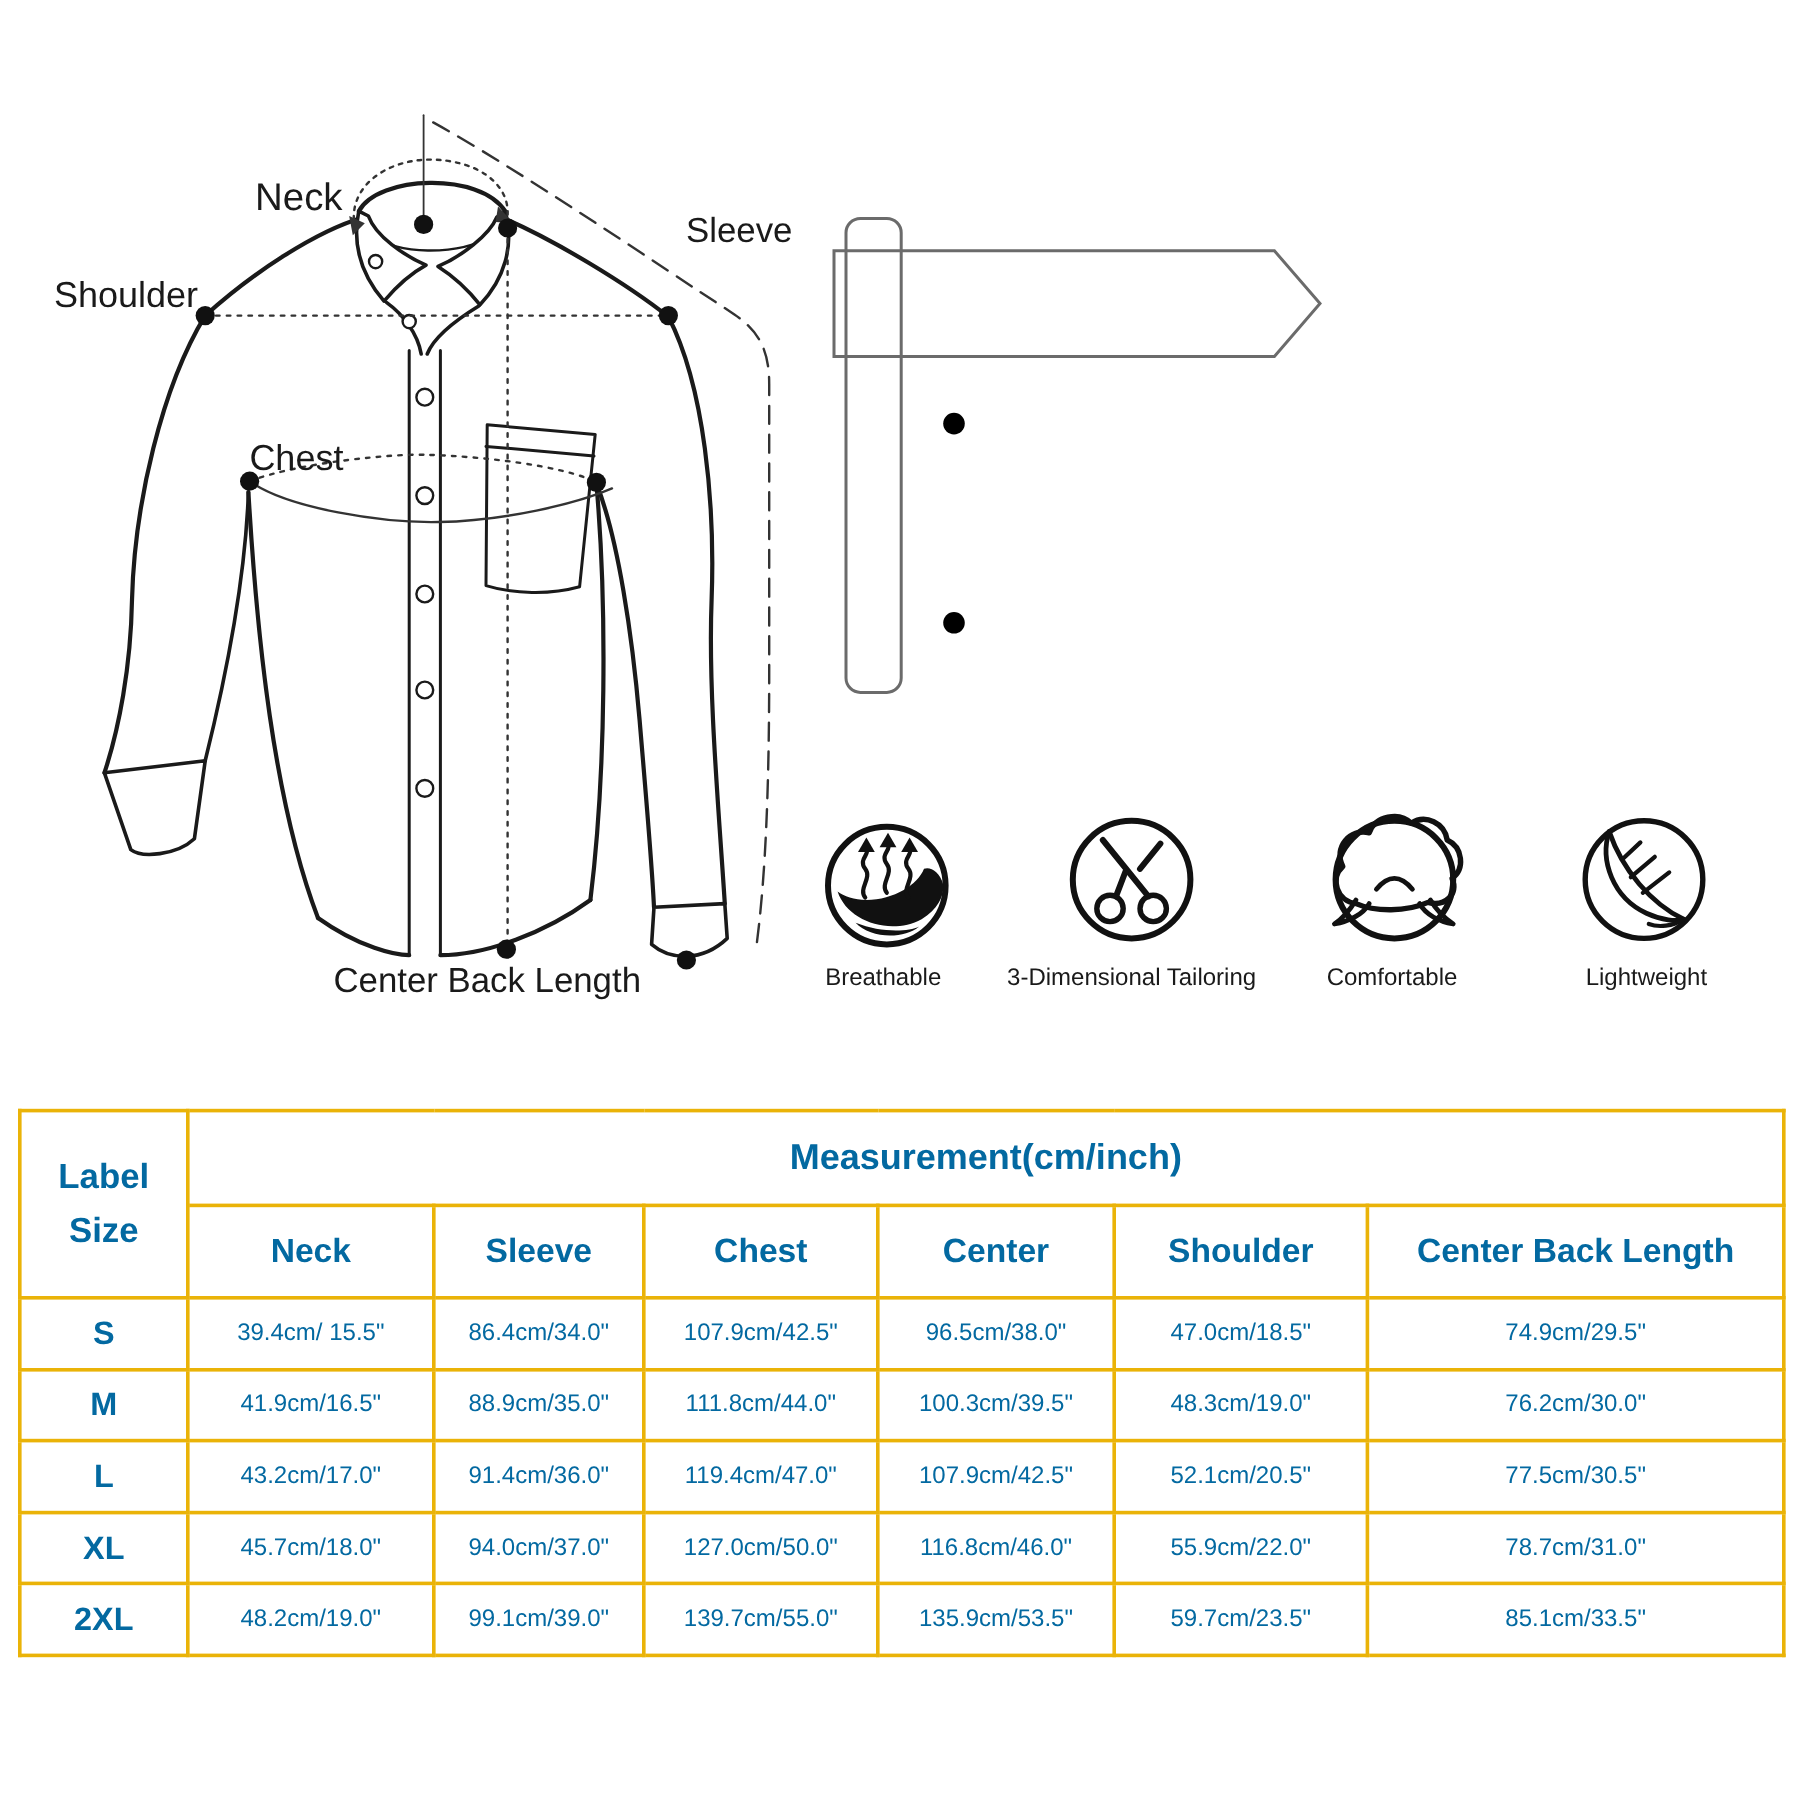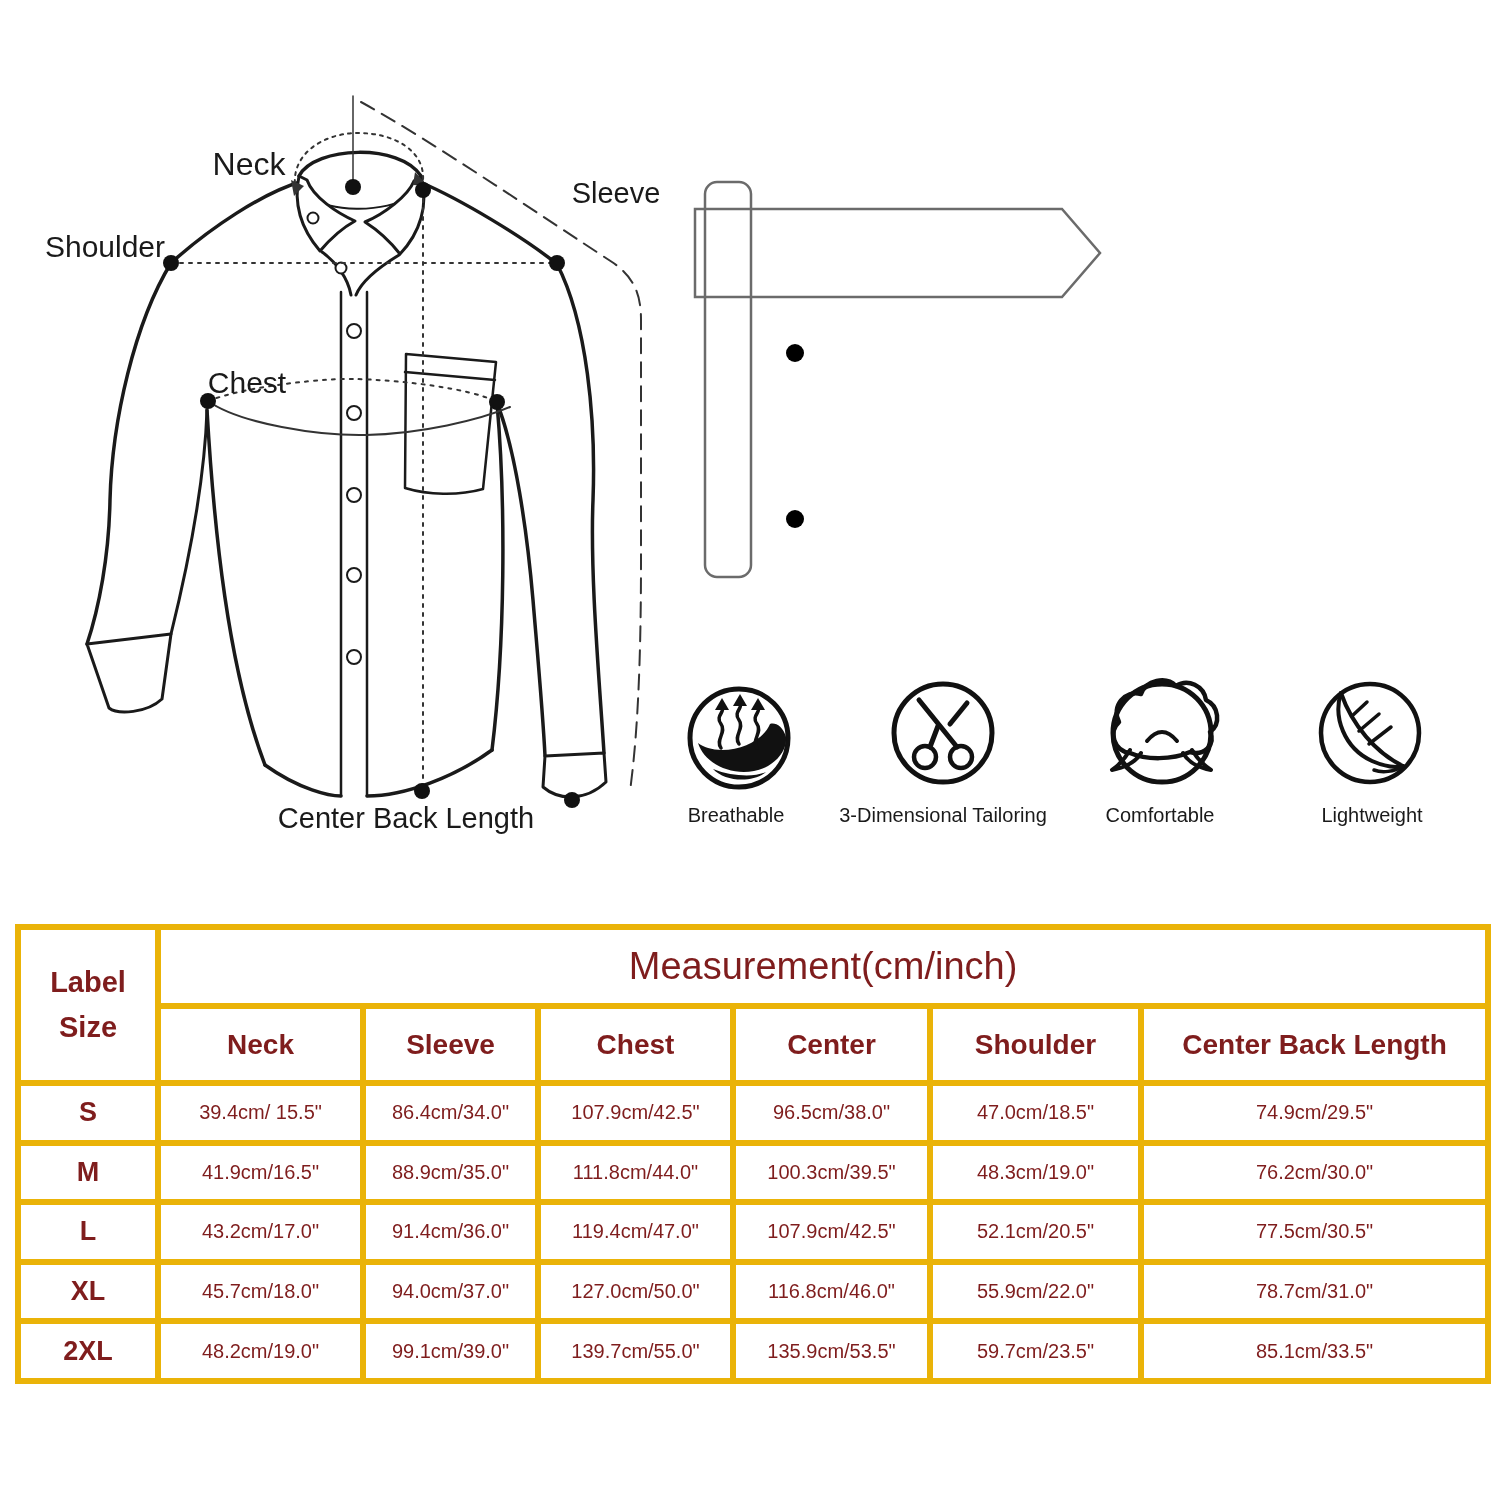--- a/index.html
+++ b/index.html
@@ -8,25 +8,25 @@
   svg{position:absolute;left:0;top:0;}
   .lbl{position:absolute;white-space:nowrap;color:#1a1a1a;}
   .ctr{transform:translateX(-50%);text-align:center;}
   .diagram-lbl{font-size:30px;}
   .notice-title{font-size:52px;letter-spacing:1px;}
   .bullet-text{font-size:28px;line-height:40px;white-space:pre-line;}
   .feature-lbl{font-size:20px;}
   .preline{white-space:pre-line;}
   table.size-table{position:absolute;left:15px;top:924px;width:1470px;
       border-collapse:collapse;table-layout:fixed;background:#fff;}
-  table.size-table td,table.size-table th{border:6px solid #eab308;padding:0;text-align:center;vertical-align:middle;color:#7f1d1d;}
+  table.size-table td,table.size-table th{border:3px solid #eab308;padding:0;text-align:center;vertical-align:middle;color:#0369a1;}
   table.size-table{border:3px solid #000;}
   tr.hdr1{height:79px;} tr.hdr2{height:77px;} tr.data{height:59.6px;}
   .corner-cell{font-weight:bold;font-size:29px;line-height:1.55;}
-  .group-cell{font-weight:normal;font-size:38px;border-bottom-width:3px !important;}
+  .group-cell{font-weight:bold;font-size:30px;border-bottom-width:3px !important;}
   .col-cell{font-weight:bold;font-size:28px;border-bottom-width:3px !important;}
   .size-cell{font-weight:bold;font-size:27px;}
   .val-cell{font-size:20px;}
 </style>
 </head>
 <body>
 
 <div class="canvas">
 
   <svg width="1500" height="1500" viewBox="0 0 1500 1500">

